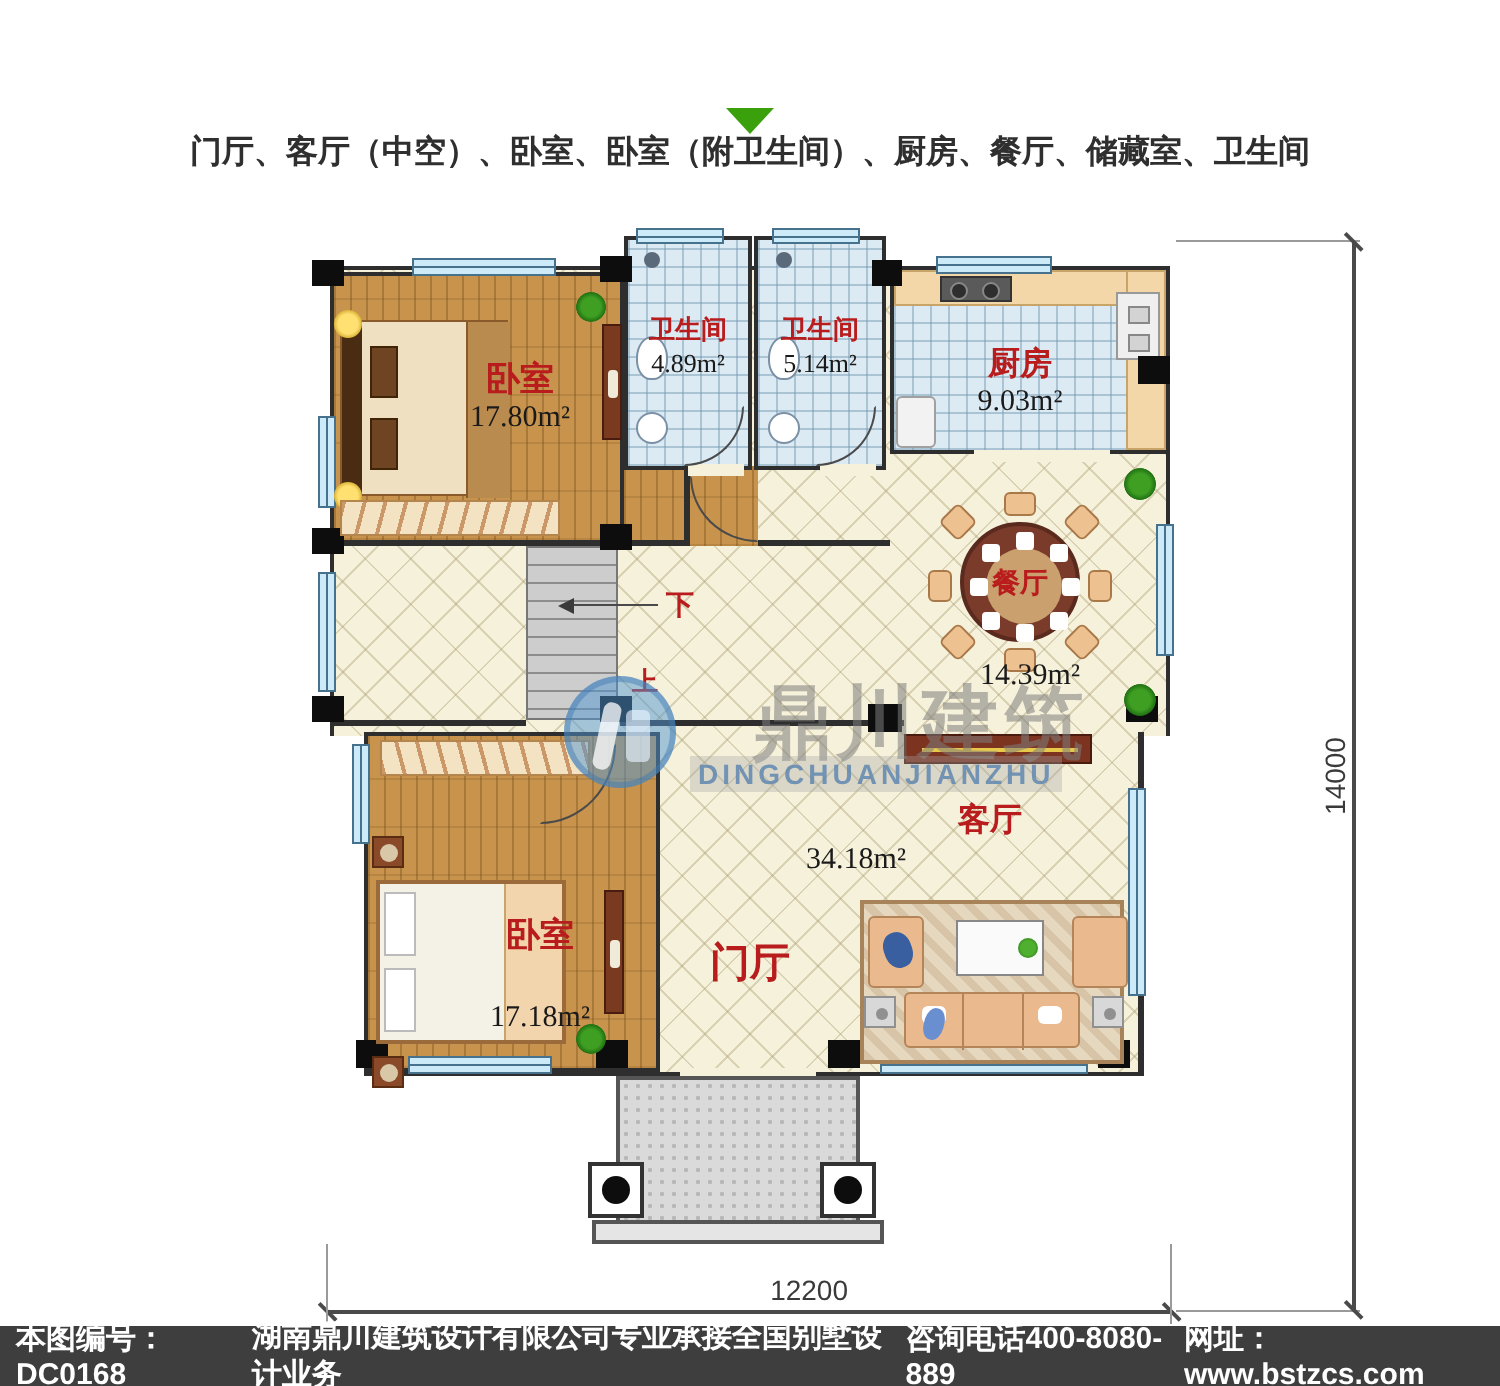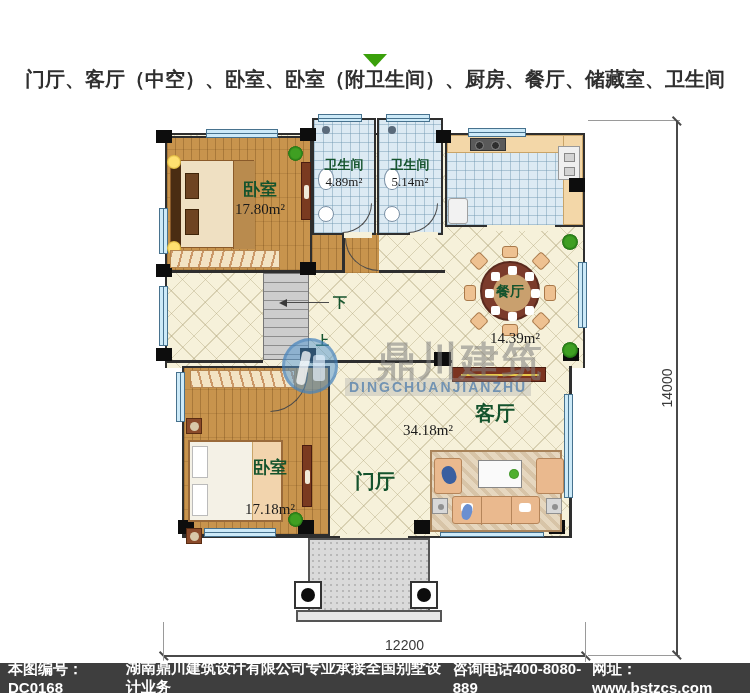--- a/index.html
+++ b/index.html
@@ -5,21 +5,21 @@
   html,body{margin:0;padding:0;background:#fff;}
   .page{position:relative;width:750px;height:693px;background:#fff;overflow:hidden;
         font-family:"Liberation Sans","DejaVu Sans",sans-serif;}
   .abs{position:absolute;box-sizing:border-box;}
 
   
   .titlebar{left:26px;top:13px;width:697px;height:41px;background:#3aa00b;color:#fff;
             text-align:center;line-height:41px;font-size:24px;font-weight:bold;letter-spacing:2px;}
   .tri{left:363px;top:54px;width:0;height:0;border-left:12px solid transparent;
        border-right:12px solid transparent;border-top:13px solid #3aa00b;}
-  .subtitle{left:0;top:66px;width:750px;text-align:center;font-size:20px;font-weight:600;
+  .subtitle{left:0;top:66px;width:750px;text-align:center;font-size:16px;font-weight:600;
             color:#2f2f2f;font-family:"Liberation Serif","DejaVu Serif",serif;}
 
   
   .cream{background-color:#f6f1da;background-image:
      repeating-linear-gradient(45deg, rgba(170,158,115,.38) 0 1px, transparent 1px 16px),
      repeating-linear-gradient(-45deg, rgba(170,158,115,.38) 0 1px, transparent 1px 16px);}
   .wood{background-color:#c8944d;background-image:
      repeating-linear-gradient(90deg, rgba(96,58,14,.30) 0 1px, transparent 1px 8px),
      repeating-linear-gradient(0deg, rgba(96,58,14,.16) 0 1px, transparent 1px 24px);}
   .tile{background-color:#dceaf3;background-image:
@@ -27,21 +27,21 @@
      repeating-linear-gradient(90deg, rgba(110,150,175,.45) 0 1px, transparent 1px 9px);}
   .bordered{border:2px solid #2e2e2e;}
   .wall{background:#2e2e2e;}
   .col{background:#0d0d0d;}
   .winh{background:#cdeaf8;border:1px solid #47728e;background-image:linear-gradient(#47728e,#47728e);
         background-size:100% 1px;background-position:center;background-repeat:no-repeat;}
   .winv{background:#cdeaf8;border:1px solid #47728e;background-image:linear-gradient(#47728e,#47728e);
         background-size:1px 100%;background-position:center;background-repeat:no-repeat;}
   .counter{background:#f3d7a8;border:1px solid #c9a468;}
   .gapcream{background:#f6f1da;}
-  .rname{font-family:"Liberation Serif","DejaVu Serif",serif;color:#14532d;font-weight:600;}
+  .rname{font-family:"Liberation Serif","DejaVu Serif",serif;color:#b91c1c;font-weight:600;}
   .rarea{font-family:"Liberation Serif","DejaVu Serif",serif;color:#1a1a1a;}
   .ctr{text-align:center;}
   .arc{border:1.5px solid #4a4a4a;}
   .dimtxt{color:#3a3a3a;font-size:14px;}
   .dimline{background:#4a4a4a;}
   .extline{background:#9a9a9a;}
   .tick{width:12px;height:1.5px;background:#4a4a4a;transform:rotate(45deg);}
   .plant{border-radius:50%;background:radial-gradient(circle,#3f9f22 0 45%,#1f7012 70%,rgba(0,0,0,0) 72%);}
   .stairs{background-color:#cdcdcd;background-image:repeating-linear-gradient(180deg,
           rgba(255,255,255,0) 0 8px, #8d8d8d 8px 9px);border:1px solid #777;}
@@ -244,27 +244,31 @@
       <div class="rarea" style="font-size:15px;">17.80m²</div>
     </div>
     <div class="abs ctr" style="left:312px;top:56px;width:64px;">
       <div class="rname" style="font-size:13px;">卫生间</div>
       <div class="rarea" style="font-size:13px;">4.89m²</div>
     </div>
     <div class="abs ctr" style="left:377px;top:56px;width:66px;">
       <div class="rname" style="font-size:13px;">卫生间</div>
       <div class="rarea" style="font-size:13px;">5.14m²</div>
     </div>
+    <div class="abs ctr" style="left:455px;top:72px;width:110px;">
+      <div class="rname" style="font-size:16px;">厨房</div>
+      <div class="rarea" style="font-size:15px;">9.03m²</div>
+    </div>
     <div class="abs ctr rname" style="left:480px;top:183px;width:60px;font-size:14px;z-index:6;">餐厅</div>
     <div class="abs ctr rarea" style="left:470px;top:230px;width:90px;font-size:15px;">14.39m²</div>
     <div class="abs ctr" style="left:210px;top:356px;width:120px;">
       <div class="rname" style="font-size:17px;">卧室</div>
       <div class="rarea" style="font-size:15px;margin-top:22px;">17.18m²</div>
     </div>
-    <div class="abs ctr rname" style="left:465px;top:300px;width:60px;font-size:20px;">客厅</div>
+    <div class="abs ctr rname" style="left:465px;top:300px;width:60px;font-size:16px;">客厅</div>
     <div class="abs ctr rarea" style="left:383px;top:322px;width:90px;font-size:15px;">34.18m²</div>
     <div class="abs ctr rname" style="left:345px;top:368px;width:60px;font-size:20px;">门厅</div>
 
     <div class="abs" style="left:282px;top:238px;width:56px;height:56px;border-radius:50%;background:rgba(80,150,210,.5);border:3px solid rgba(60,120,180,.45);z-index:7;">
       <div class="abs" style="left:14px;top:10px;width:9px;height:34px;background:rgba(255,255,255,.75);border-radius:4px;transform:rotate(12deg);"></div>
       <div class="abs" style="left:28px;top:14px;width:12px;height:26px;background:rgba(230,242,255,.65);border-radius:3px;"></div>
     </div>
     <div class="abs wm-cn" style="left:340px;top:234px;z-index:7;margin-left:36px;">鼎川建筑</div>
     <div class="abs wm-en" style="left:345px;top:278px;z-index:7;">DINGCHUANJIANZHU</div>
 

